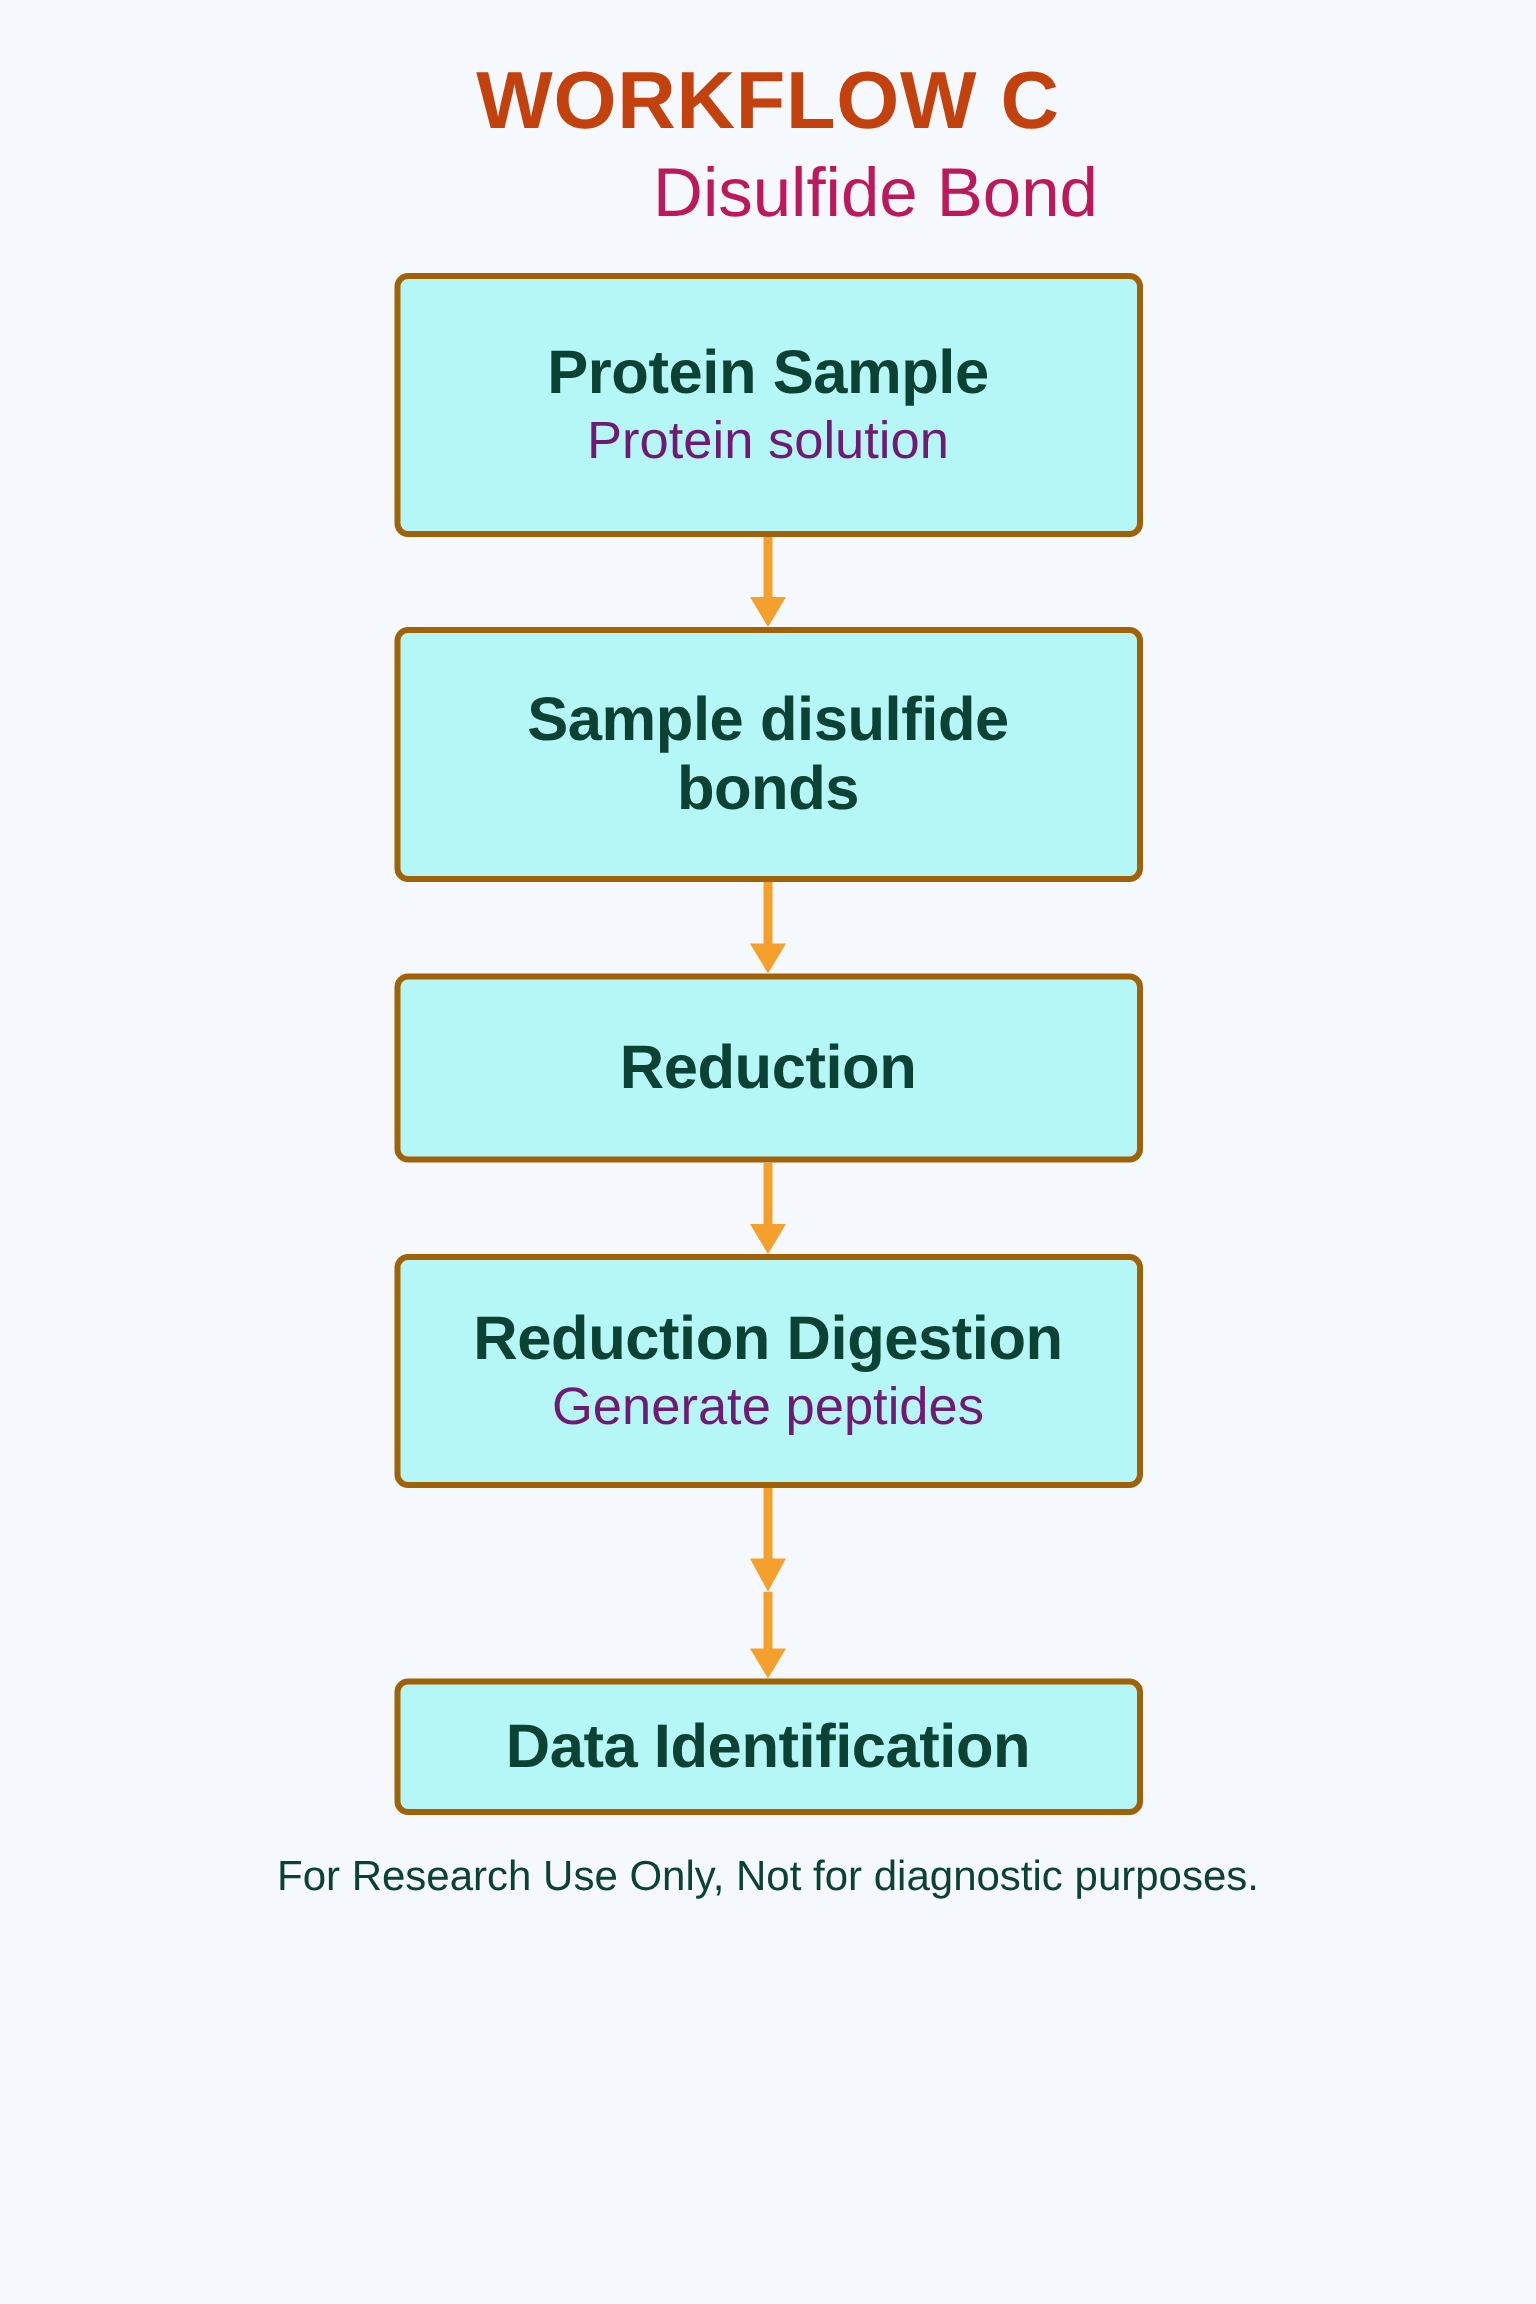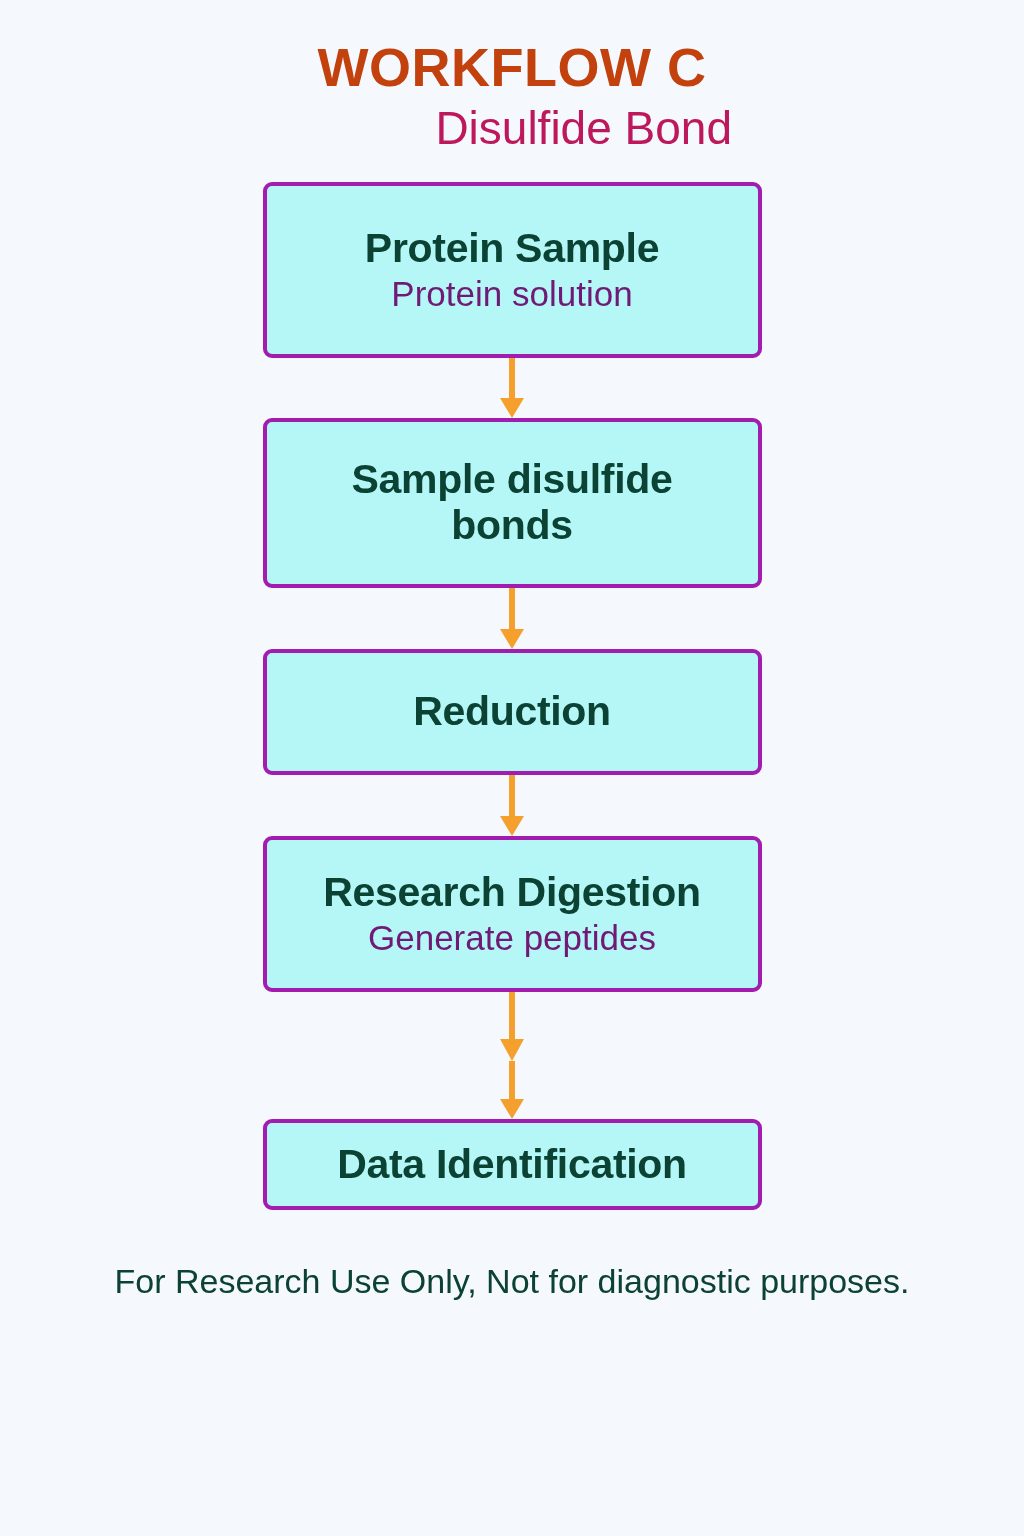--- a/index.html
+++ b/index.html
@@ -58,21 +58,21 @@
     width: 499px;
     display: flex;
     flex-direction: column;
     align-items: center;
   }
 
   .node {
     width: 499px;
     box-sizing: border-box;
     background: #b5f7f7;
-    border: 4px solid #a21caf;
+    border: 4px solid #a16207;
     border-radius: 9px;
     display: flex;
     flex-direction: column;
     align-items: center;
     justify-content: center;
     text-align: center;
     padding: 14px 16px;
   }
   .node.h-tall   { min-height: 176px; }
   .node.h-two    { min-height: 170px; }
@@ -105,22 +105,22 @@
   .connector.gap-a  { height: 60px; }
   .connector.gap-b  { height: 61px; }
   .connector.gap-c  { height: 61px; }
   .connector.gap-d  { height: 69px; }
   .connector.gap-e  { height: 58px; }
 
   .connector svg { display: block; width: 26px; height: 100%; }
 
   
   .footer {
-    margin-top: 52px;
-    font-size: 34px;
+    margin-top: 25px;
+    font-size: 28px;
     font-weight: 400;
     color: #0b4233;
     text-align: center;
     width: 100%;
   }
 </style>
 </head>
 <body>
 
 <div id="page">
@@ -163,21 +163,21 @@
     </div>
 
     <div class="connector gap-c">
       <svg viewBox="0 0 26 61" preserveAspectRatio="none" xmlns="http://www.w3.org/2000/svg">
         <rect x="10" y="0" width="6" height="43" fill="#f5a02d"></rect>
         <polygon points="1,41 25,41 13,61" fill="#f5a02d"></polygon>
       </svg>
     </div>
 
     <div class="node h-sub">
-      <div class="node-title">Research Digestion</div>
+      <div class="node-title">Reduction Digestion</div>
       <div class="node-sub">Generate peptides</div>
     </div>
 
     <div class="connector gap-d">
       <svg viewBox="0 0 26 69" preserveAspectRatio="none" xmlns="http://www.w3.org/2000/svg">
         <rect x="10" y="0" width="6" height="49" fill="#f5a02d"></rect>
         <polygon points="1,47 25,47 13,69" fill="#f5a02d"></polygon>
       </svg>
     </div>
 

